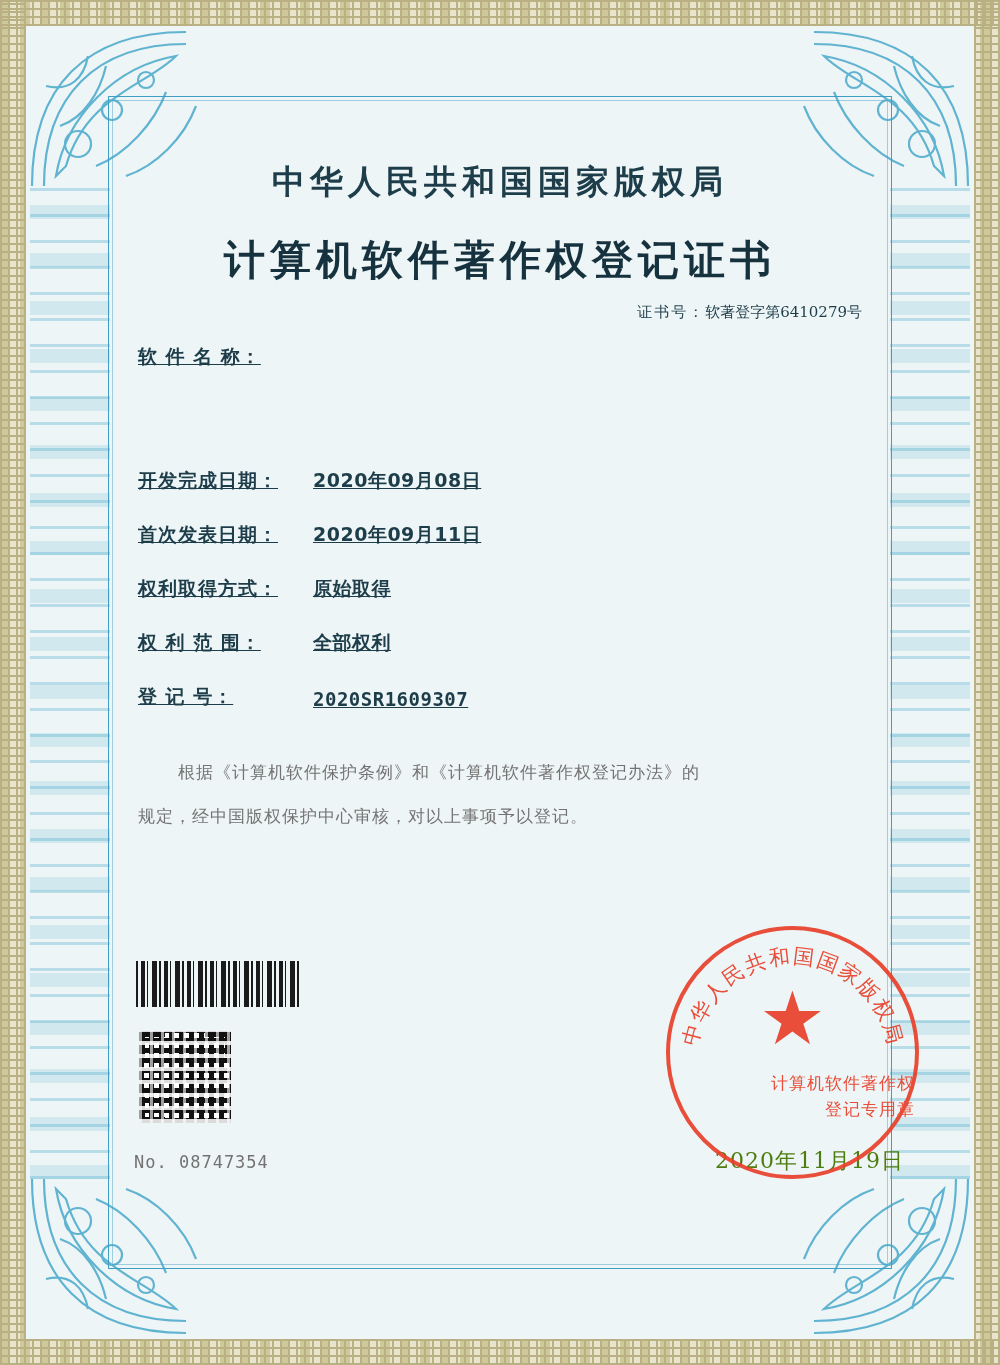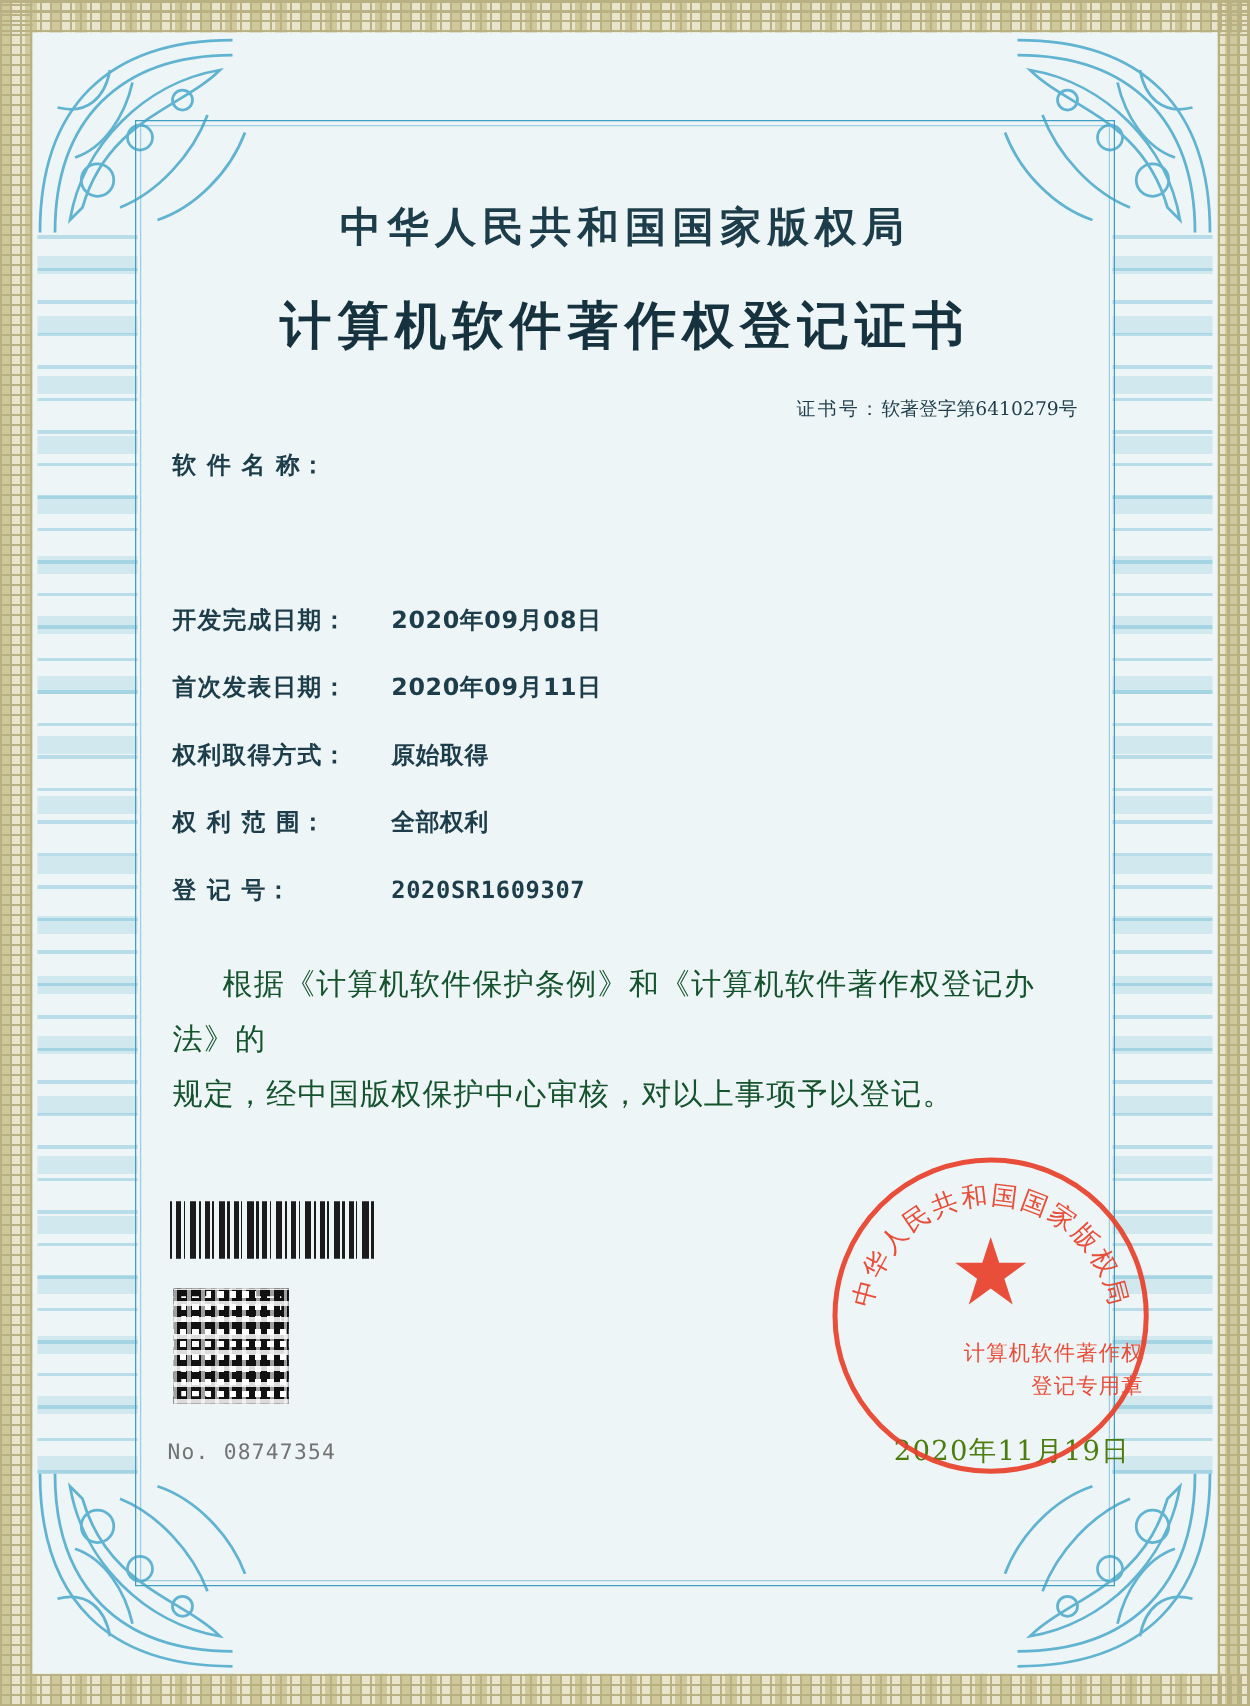--- a/index.html
+++ b/index.html
@@ -112,37 +112,38 @@
     font-family: "DejaVu Serif", "Liberation Serif", serif;
     font-size: 41px;
     letter-spacing: 5px;
     font-weight: 700;
     color: #16323e;
     margin-top: 28px;
   }
   .cert-no {
     text-align: right;
     padding-right: 26px;
-    margin-top: 30px;
+    margin-top: 15px;
     font-size: 15px;
     color: #1d3d4a;
     font-family: "DejaVu Serif", "Liberation Serif", serif;
   }
   .cert-no .label { letter-spacing: 2px; }
 
   .fields {
     margin-top: 22px;
     padding-left: 26px;
   }
   .frow {
     display: flex;
-    align-items: center;
+    align-items: flex-end;
     margin-bottom: 18px;
     font-size: 19px;
     color: #1d3d4a;
+    text-decoration: underline;
   }
   .flabel {
     width: 175px;
     flex: none;
     font-family: "DejaVu Sans", "Liberation Sans", sans-serif;
     font-weight: 600;
     letter-spacing: 1px;
     white-space: pre;
   }
   .fvalue {
@@ -160,23 +161,23 @@
   .gap-lg { height: 56px; }
   .gap-md { height: 24px; }
 
   .frow.tight { margin-bottom: 28px; }
   .mono { font-family: "DejaVu Sans Mono", "Liberation Mono", monospace; font-size: 19px; }
 
   .para {
     margin-top: 40px;
     padding: 0 30px 0 26px;
     font-family: "DejaVu Serif", "Liberation Serif", serif;
-    font-size: 24px;
+    font-size: 17px;
     line-height: 44px;
-    color: #14532d;
+    color: #737373;
     letter-spacing: 1px;
   }
   .para .indent { display: inline-block; width: 40px; }
 
   
   .barcode {
     position: absolute;
     left: 110px;
     top: 935px;
     width: 165px;

